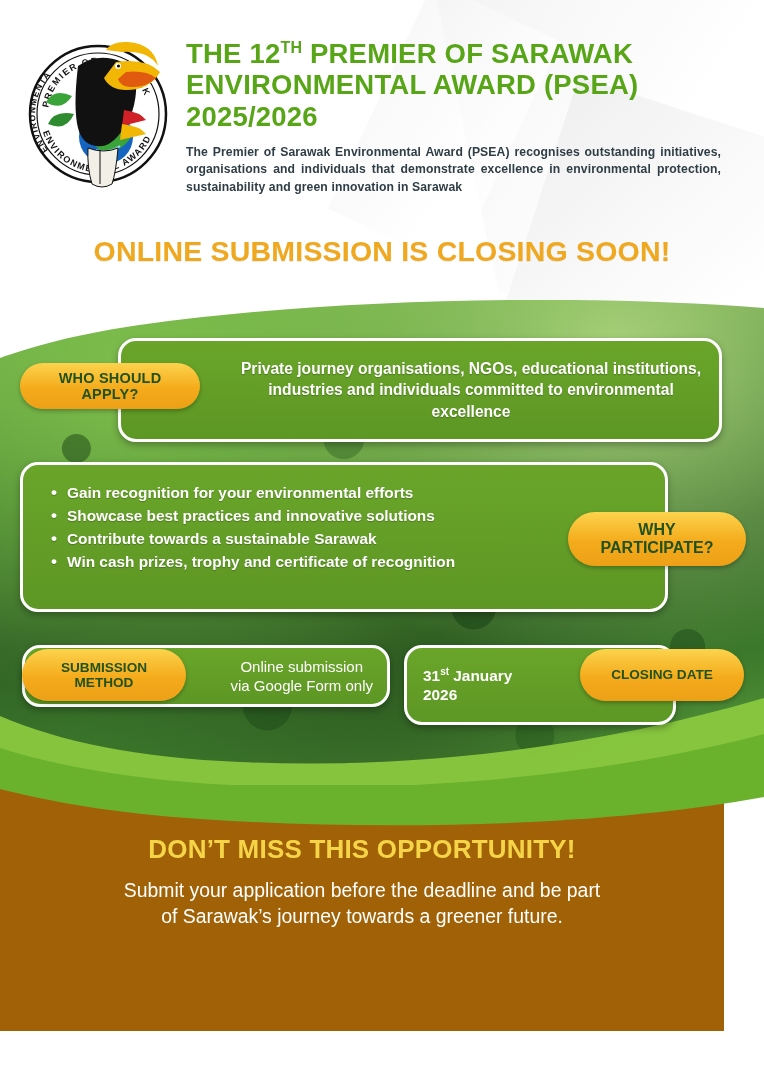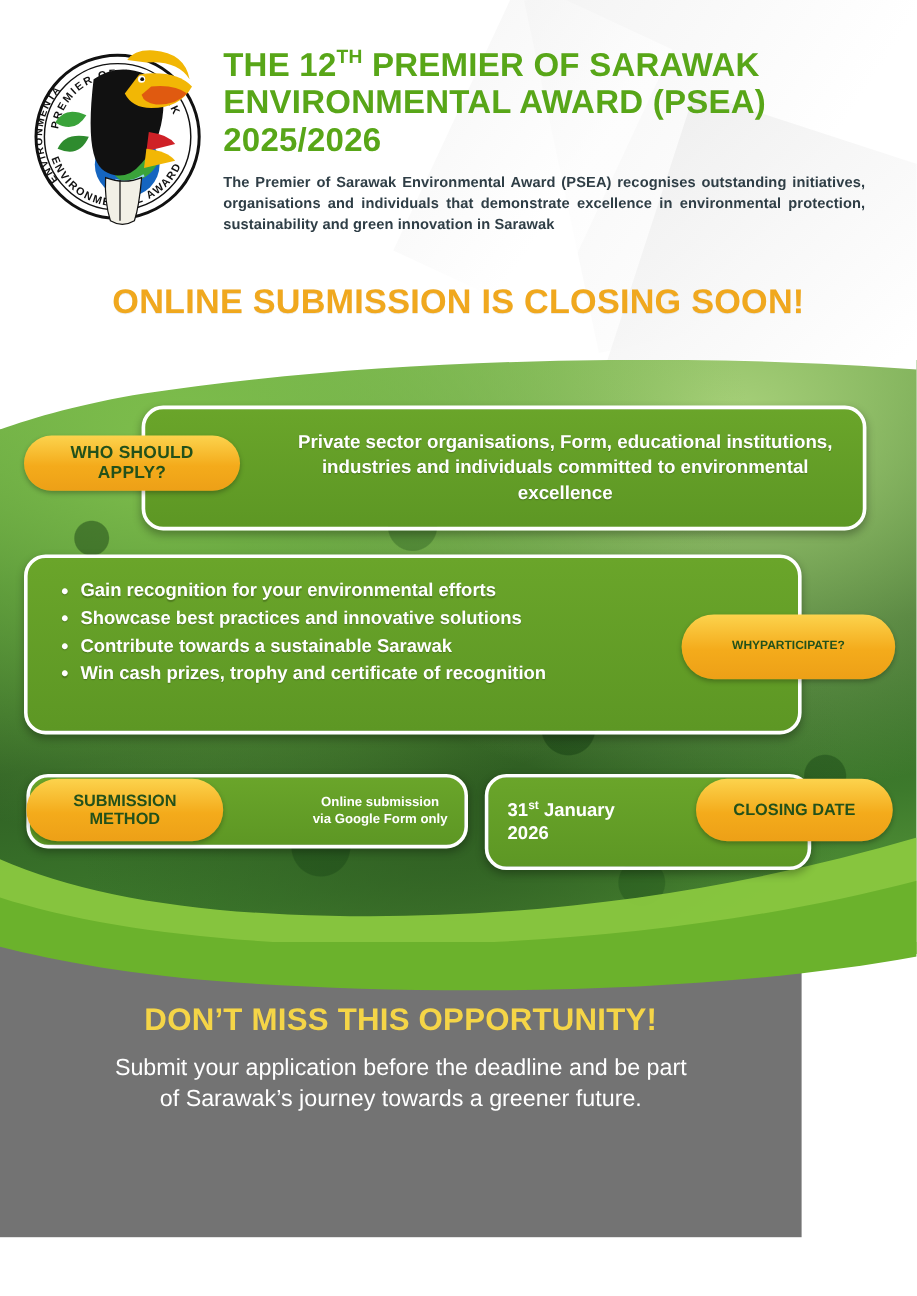--- a/index.html
+++ b/index.html
@@ -159,54 +159,54 @@
   .card-why li {
     font-size: 15.4px; font-weight: bold; line-height: 1.5;
     position: relative; padding-left: 16px;
     text-shadow: 0 1px 1px rgba(0,0,0,.25);
   }
   .card-why li::before {
     content: "•"; position: absolute; left: 0; top: -1px; font-size: 17px;
   }
   .pill-why {
     position: absolute; right: 18px; top: 50px; width: 178px; height: 54px;
-    display: flex; flex-direction: row; align-items: center; justify-content: center;
-    font-size: 10px;
+    display: flex; flex-direction: column; align-items: center; justify-content: center;
+    font-size: 16px;
   }
 
   
   .row-bottom { position: absolute; top: 345px; left: 0; width: 764px; height: 72px; }
   .card-method {
     position: absolute; left: 22px; top: 0; width: 368px; height: 62px;
     display: flex; align-items: center; justify-content: flex-end;
     padding: 6px 14px 6px 170px;
   }
-  .card-method .txt { font-size: 11px; font-weight: bold; line-height: 1.3; text-align: center; }
+  .card-method .txt { font-size: 15px; font-weight: normal; line-height: 1.3; text-align: center; }
   .pill-method {
     position: absolute; left: 22px; top: 4px; width: 164px; height: 52px;
     display: flex; align-items: center; justify-content: center;
     font-size: 13.6px;
   }
   .card-date {
     position: absolute; left: 404px; top: 0; width: 272px; height: 80px;
     display: flex; align-items: center; justify-content: flex-start;
     padding: 6px 128px 6px 16px;
   }
   .card-date .txt { font-size: 15.4px; font-weight: bold; }
   .card-date .txt sup { font-size: 10px; vertical-align: super; }
   .pill-date {
     position: absolute; left: 580px; top: 4px; width: 164px; height: 52px;
     display: flex; align-items: center; justify-content: center;
     font-size: 13.6px;
   }
 
   
   .dark-section {
-    position: absolute; top: 786px; left: 0; width: 668px; height: 245px;
-    background: #737373;
+    position: absolute; top: 786px; left: 0; width: 724px; height: 245px;
+    background: #a16207;
     color: #ffffff;
     text-align: center;
   }
   .dark-wave {
     position: absolute; top: -1px; left: 0; width: 764px; height: 46px;
   }
   .dont-miss {
     margin-top: 48px;
     color: #f5d547;
     font-size: 26px;
@@ -322,21 +322,21 @@
     <svg class="photo-bottom-curve" viewBox="0 0 764 120" preserveAspectRatio="none">
       <path d="M0,120 L764,120 L764,22 C600,70 420,94 240,86 C140,82 60,66 0,40 Z" fill="#8ac83f" opacity="0.95"></path>
       <path d="M0,120 L764,120 L764,58 C610,98 430,116 250,110 C150,106 62,92 0,72 Z" fill="#6bb22c"></path>
     </svg>
   </div>
 
   <div class="blocks">
 
     <div class="row-who">
       <div class="card card-who">
-        <div class="txt">Private sector organisations, Form, educational institutions, industries and individuals committed to environmental excellence</div>
+        <div class="txt">Private journey organisations, NGOs, educational institutions, industries and individuals committed to environmental excellence</div>
       </div>
       <div class="pill pill-who">
         <div>
           <span>WHO SHOULD</span><br>
           <span>APPLY?</span>
         </div>
       </div>
     </div>
 
     <div class="row-why">

